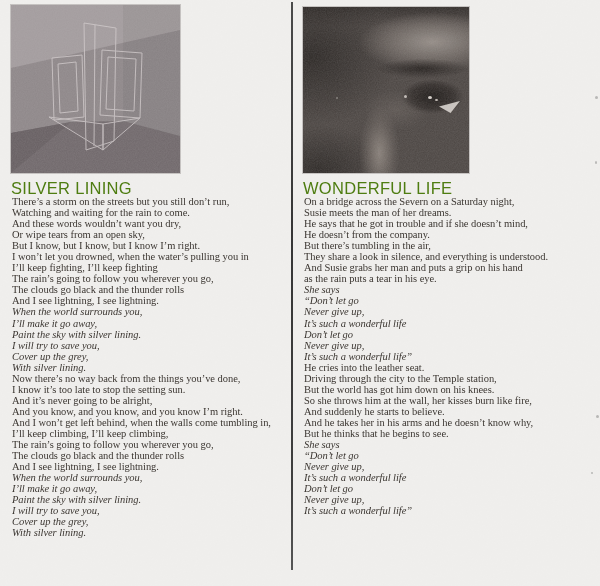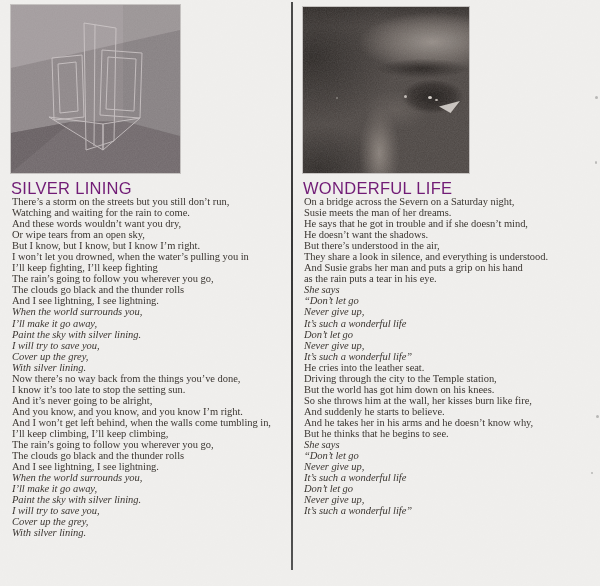--- a/index.html
+++ b/index.html
@@ -47,21 +47,21 @@
     clip-path:polygon(0 45%, 100% 0%, 55% 100%);
   }
   .photo .fleck{position:absolute;left:33px;top:90px;width:2px;height:2px;background:#8f8984;border-radius:50%;opacity:.8;}
 
   .grain{position:absolute;left:0;top:0;pointer-events:none;}
 
   .song-title{
     position:absolute;left:0;top:180px;margin:0;
     font-family:"Liberation Sans", sans-serif;
     font-size:16.5px;font-weight:400;letter-spacing:.3px;
-    color:#701a75;line-height:16px;white-space:nowrap;
+    color:#4d7c0f;line-height:16px;white-space:nowrap;
   }
   .lyrics{position:absolute;left:1px;top:196px;width:100%;}
   .lyrics .line{
     font-size:10.5px;line-height:11.05px;
     color:#3a3530;letter-spacing:-0.05px;white-space:nowrap;
   }
   .lyrics .line.italic{font-style:italic;font-family:Liberation Serif, serif;}
 
   .speck{position:absolute;background:#9a9a98;border-radius:50%;opacity:.65;}
 </style>
@@ -148,22 +148,22 @@
             <feColorMatrix type="matrix" values="0 0 0 0 0.55  0 0 0 0 0.53  0 0 0 0 0.52  0 0 0 0.18 0"></feColorMatrix>
           </filter>
         <rect width="166" height="166" filter="url(#g2)"></rect>
       </svg>
     </div>
     <h2 class="song-title">WONDERFUL LIFE</h2>
     <div class="lyrics">
         <div class="line">On a bridge across the Severn on a Saturday night,</div>
         <div class="line">Susie meets the man of her dreams.</div>
         <div class="line">He says that he got in trouble and if she doesn’t mind,</div>
-        <div class="line">He doesn’t want the shadows.</div>
-        <div class="line">But there’s understood in the air,</div>
+        <div class="line">He doesn’t from the company.</div>
+        <div class="line">But there’s tumbling in the air,</div>
         <div class="line">They share a look in silence, and everything is understood.</div>
         <div class="line">And Susie grabs her man and puts a grip on his hand</div>
         <div class="line">as the rain puts a tear in his eye.</div>
         <div class="line italic">She says</div>
         <div class="line italic">“Don’t let go</div>
         <div class="line italic">Never give up,</div>
         <div class="line italic">It’s such a wonderful life</div>
         <div class="line italic">Don’t let go</div>
         <div class="line italic">Never give up,</div>
         <div class="line italic">It’s such a wonderful life”</div>

